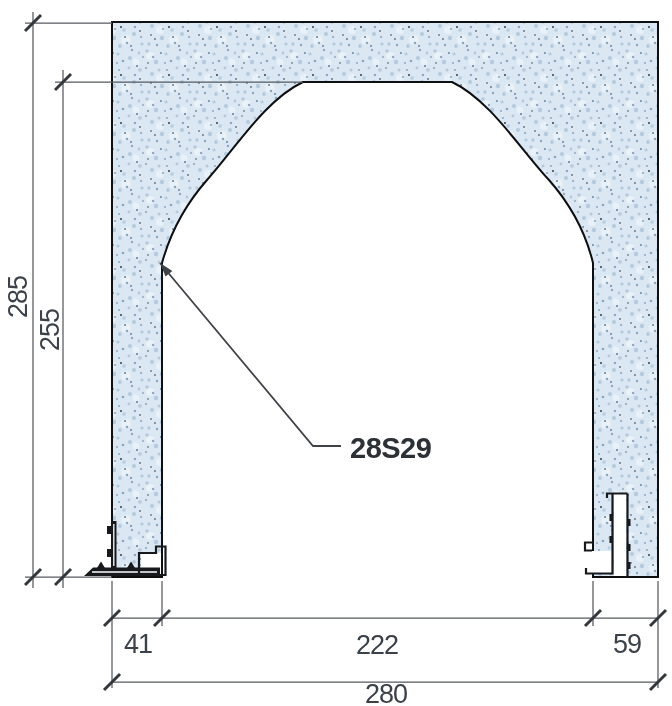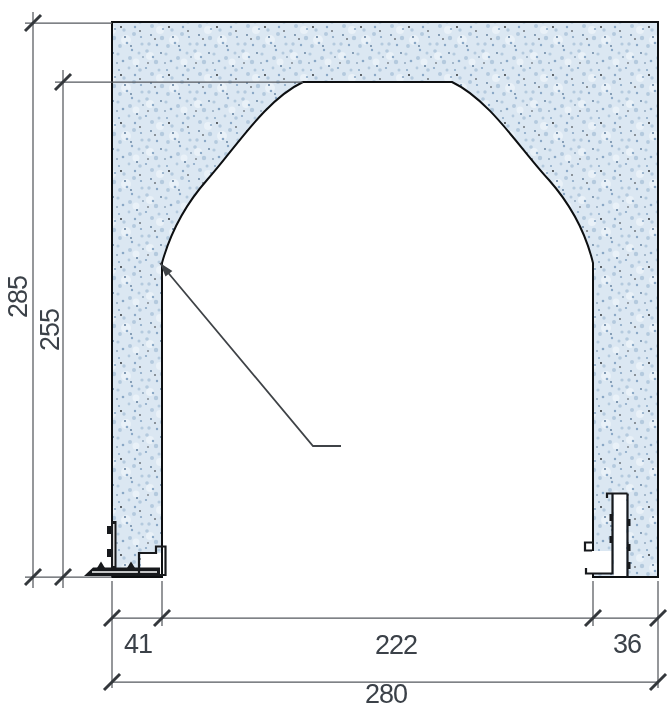--- a/index.html
+++ b/index.html
@@ -153,18 +153,19 @@
 
     <g>
       <path d="M160,263 L313,446 H341" stroke="#3f4347" stroke-width="1.8" fill="none"></path>
       <polygon points="160,263 172.4,270.9 165.5,276.6" fill="#3f4347"></polygon>
     </g>
   </svg>
 
   <div class="dim-label vert" style="left:18px;top:297px;">285</div>
   <div class="dim-label vert" style="left:50px;top:330px;">255</div>
   <div class="dim-label" style="left:138px;top:644px;">41</div>
-  <div class="dim-label" style="left:396px;top:645px;">222</div>
-  <div class="dim-label" style="left:627px;top:644px;">36</div>
+  <div class="dim-label" style="left:377px;top:645px;">222</div>
+  <div class="dim-label" style="left:627px;top:644px;">59</div>
   <div class="dim-label" style="left:386px;top:694px;">280</div>
 
+  <div class="part-label" style="left:350px;top:448px;">28S29</div>
 
 </div>
 
 </body></html>

